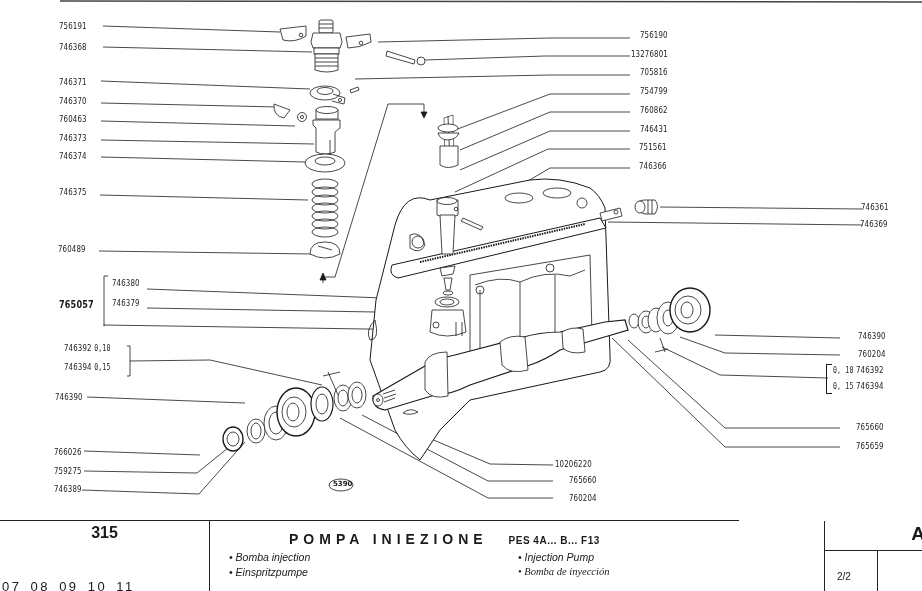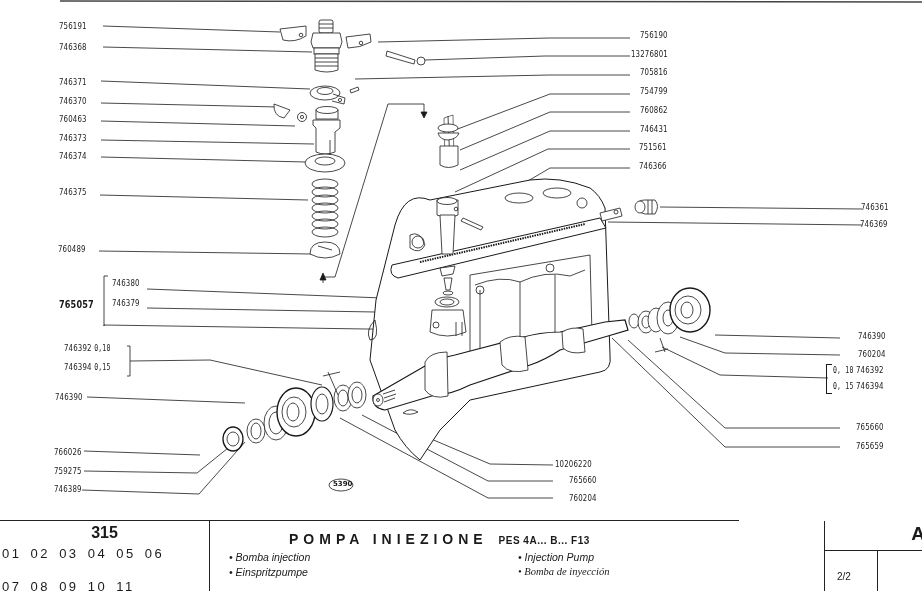--- a/index.html
+++ b/index.html
@@ -9,21 +9,21 @@
   .lbl.big { font-size: 11px; }
   .shim { font-family: "DejaVu Sans Mono", monospace; font-size: 8px; }
   #footer { position: absolute; left: 0; top: 520px; width: 739px; height: 71px; border-top: 1.2px solid #222; }
   .fcell { position: absolute; top: 0; height: 71px; }
   #f-left { left: 0; width: 209px; border-right: 1px solid #222; }
   #f-mid { left: 209px; width: 612px; }
   #f-right { left: 824px; width: 98px; border-left: 1px solid #222; padding-left: 41px; }
   #grp-num { position: absolute; left: 0; width: 209px; top: 3px; text-align: center; font-weight: bold; font-size: 16px; }
   .models { position: absolute; left: 2px; font-size: 13px; letter-spacing: 2.5px; word-spacing: 3px; font-family: "Liberation Sans", sans-serif; }
   #title-main { position: absolute; left: 80px; top: 10px; font-weight: bold; font-size: 14px; letter-spacing: 5px; white-space: nowrap; }
-  #title-sub { font-size: 10px; letter-spacing: 0.5px; margin-left: 2px; }
+  #title-sub { font-size: 10px; letter-spacing: 0.5px; margin-left: 12px; }
   .lang { position: absolute; font-style: italic; font-size: 10.5px; white-space: nowrap; }
   #ref-code { position: absolute; right: 2px; top: 2px; font-weight: bold; font-size: 19px; }
   #ref-divider { position: absolute; left: 0; right: 0; top: 29px; border-top: 1px solid #222; }
   #ref-vline { position: absolute; left: 52px; top: 29px; bottom: 0; border-left: 1px solid #222; }
   #sheet { position: absolute; left: 12px; top: 50px; font-weight: normal; font-size: 10px; }
 </style>
 </head>
 <body>
 
 <div id="stage">
@@ -262,21 +262,20 @@
   <span class="lbl" style="left:555px;top:458px;">10206220</span>
   <span class="lbl" style="left:569px;top:474px;">765660</span>
   <span class="lbl" style="left:569px;top:492px;">760204</span>
 
   <span style="position:absolute;left:333px;top:480px;font-size:7px;font-weight:bold;font-family:'DejaVu Sans',sans-serif;">5390</span>
 </div>
 
 <div id="footer">
   <div class="fcell" id="f-left">
     <div id="grp-num">315</div>
-    <div class="models" style="top:25px;">01 02 03 04 05 06</div>
     <div class="models" style="top:58px;">07 08 09 10 11</div>
   </div>
   <div class="fcell" id="f-mid">
     <div id="title-main"><span>POMPA INIEZIONE</span> <span id="title-sub">PES 4A... B... F13</span></div>
     <div class="lang" style="left:20px;top:30px;">• Bomba injection</div>
     <div class="lang" style="left:20px;top:45px;">• Einspritzpumpe</div>
     <div class="lang" style="left:309px;top:30px;">• Injection Pump</div>
     <div class="lang" style="left:309px;top:45px;font-family:Liberation Serif, serif;">• Bomba de inyección</div>
   </div>
   <div class="fcell" id="f-right">

